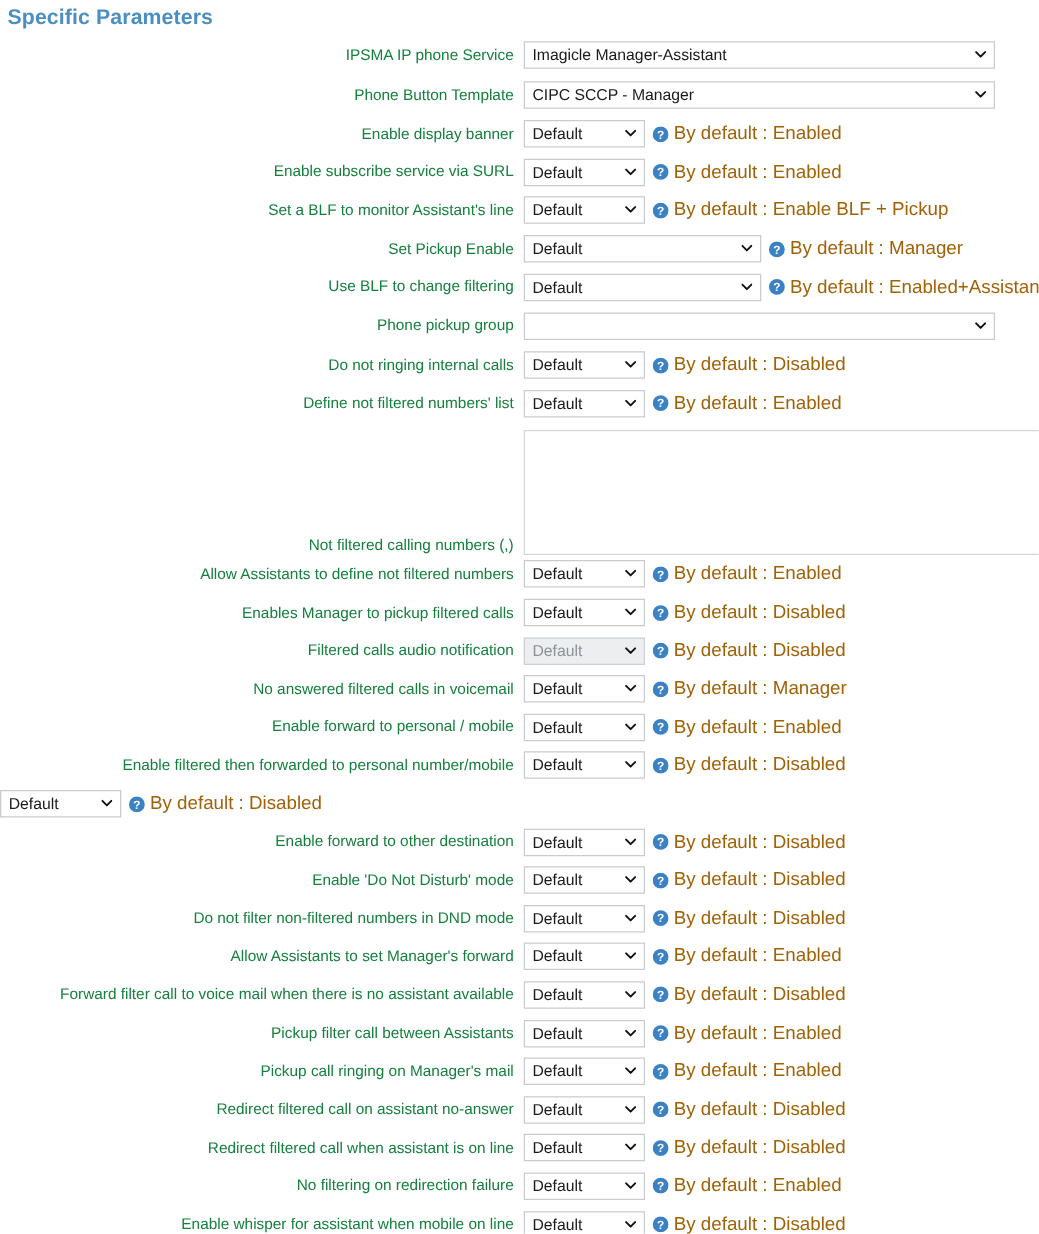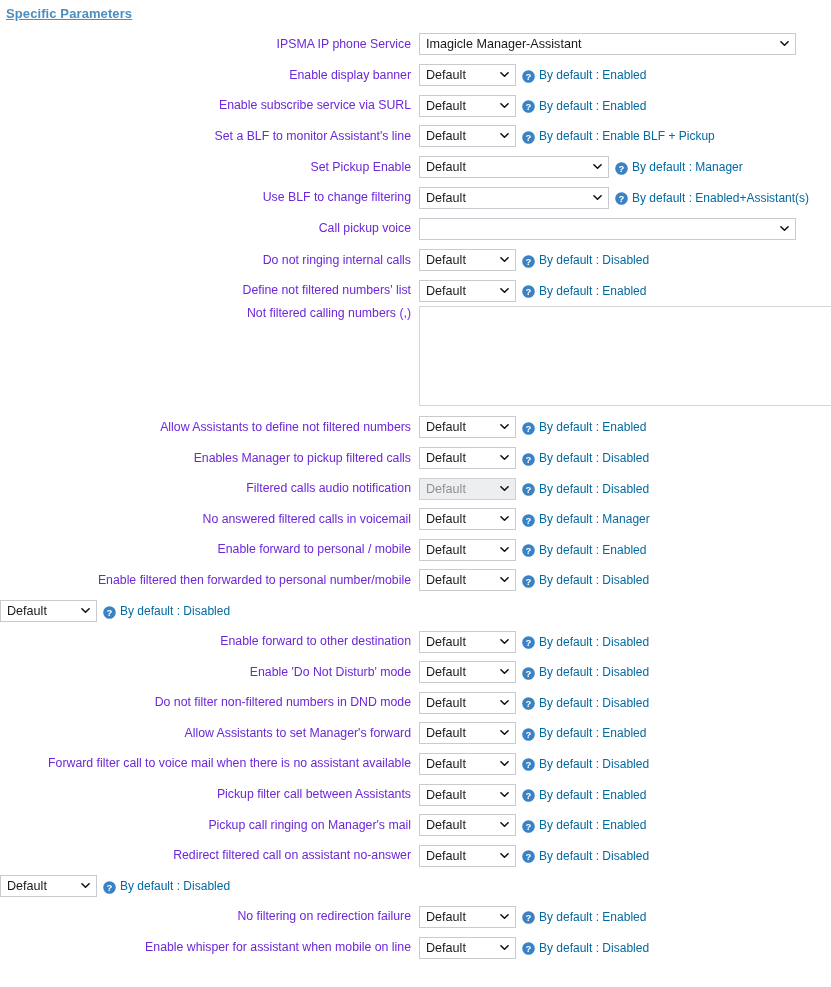--- a/index.html
+++ b/index.html
@@ -10,52 +10,51 @@
   body {
     width: 831px;
     height: 987px;
     font-family: "Liberation Sans", sans-serif;
     overflow: hidden;
     position: relative;
   }
 
   .page-title {
     color: #4a8ec2;
-    font-size: 13px;
+    font-size: 17px;
     font-weight: bold;
     padding: 3px 0 0 6px;
     line-height: 22px;
     letter-spacing: 0.1px;
-    text-decoration: underline;
   }
 
   .form {
     margin-top: 3px;
   }
 
   .row {
     display: flex;
     align-items: center;
     height: 30.6px;
   }
   .row.tall {
     height: 32px;
   }
   .row.textarea-row {
     height: 106px;
-    align-items: flex-start;
+    align-items: flex-end;
   }
 
   .label {
     width: 419px;
     flex: 0 0 419px;
     text-align: right;
     padding-right: 8px;
     box-sizing: border-box;
-    color: #6d28d9;
+    color: #15803d;
     font-size: 12.3px;
     line-height: 15px;
     white-space: nowrap;
     overflow: visible;
   }
 
   .control {
     flex: 1 1 auto;
     display: flex;
     align-items: center;
@@ -115,22 +114,22 @@
     white-space: nowrap;
   }
   .help-icon {
     width: 13px;
     height: 13px;
     flex: 0 0 13px;
     margin-right: 4px;
     display: block;
   }
   .hint-text {
-    color: #0369a1;
-    font-size: 12px;
+    color: #a16207;
+    font-size: 15px;
     line-height: 14px;
   }
 </style>
 </head>
 <body>
 
 <div class="page-title">Specific Parameters</div>
 
 <div class="form" id="form-root">
     <div class="row tall">
@@ -139,20 +138,33 @@
         <div class="select w-full">
           <span>Imagicle Manager-Assistant</span>
           <span class="chevron">
             <svg width="9" height="9" viewBox="0 0 10 10">
               <path d="M1 3 L5 7 L9 3" fill="none" stroke="#111111" stroke-width="1.7" stroke-linecap="round" stroke-linejoin="round"></path>
             </svg>
           </span>
         </div>
       </div>
     </div>
+    <div class="row tall">
+      <div class="label">Phone Button Template</div>
+      <div class="control">
+        <div class="select w-full">
+          <span>CIPC SCCP - Manager</span>
+          <span class="chevron">
+            <svg width="9" height="9" viewBox="0 0 10 10">
+              <path d="M1 3 L5 7 L9 3" fill="none" stroke="#111111" stroke-width="1.7" stroke-linecap="round" stroke-linejoin="round"></path>
+            </svg>
+          </span>
+        </div>
+      </div>
+    </div>
     <div class="row">
       <div class="label">Enable display banner</div>
       <div class="control">
         <div class="select w-default">
           <span>Default</span>
           <span class="chevron">
             <svg width="9" height="9" viewBox="0 0 10 10">
               <path d="M1 3 L5 7 L9 3" fill="none" stroke="#111111" stroke-width="1.7" stroke-linecap="round" stroke-linejoin="round"></path>
             </svg>
           </span>
@@ -240,21 +252,21 @@
         <div class="hint">
           <span class="help-icon"><svg width="13" height="13" viewBox="0 0 13 13">
               <circle cx="6.5" cy="6.5" r="6.3" fill="#3a82c4"></circle>
               <text x="6.5" y="9.9" font-family="Liberation Sans, sans-serif" font-size="9.5" font-weight="bold" fill="#ffffff" text-anchor="middle">?</text>
             </svg></span>
           <span class="hint-text">By default : Enabled+Assistant(s)</span>
         </div>
       </div>
     </div>
     <div class="row tall">
-      <div class="label">Call pickup voice</div>
+      <div class="label">Phone pickup group</div>
       <div class="control">
         <div class="select w-full">
           <span></span>
           <span class="chevron">
             <svg width="9" height="9" viewBox="0 0 10 10">
               <path d="M1 3 L5 7 L9 3" fill="none" stroke="#111111" stroke-width="1.7" stroke-linecap="round" stroke-linejoin="round"></path>
             </svg>
           </span>
         </div>
       </div>
@@ -598,20 +610,21 @@
         <div class="hint">
           <span class="help-icon"><svg width="13" height="13" viewBox="0 0 13 13">
               <circle cx="6.5" cy="6.5" r="6.3" fill="#3a82c4"></circle>
               <text x="6.5" y="9.9" font-family="Liberation Sans, sans-serif" font-size="9.5" font-weight="bold" fill="#ffffff" text-anchor="middle">?</text>
             </svg></span>
           <span class="hint-text">By default : Disabled</span>
         </div>
       </div>
     </div>
     <div class="row">
+      <div class="label">Redirect filtered call when assistant is on line</div>
       <div class="control">
         <div class="select w-default">
           <span>Default</span>
           <span class="chevron">
             <svg width="9" height="9" viewBox="0 0 10 10">
               <path d="M1 3 L5 7 L9 3" fill="none" stroke="#111111" stroke-width="1.7" stroke-linecap="round" stroke-linejoin="round"></path>
             </svg>
           </span>
         </div>
         <div class="hint">

